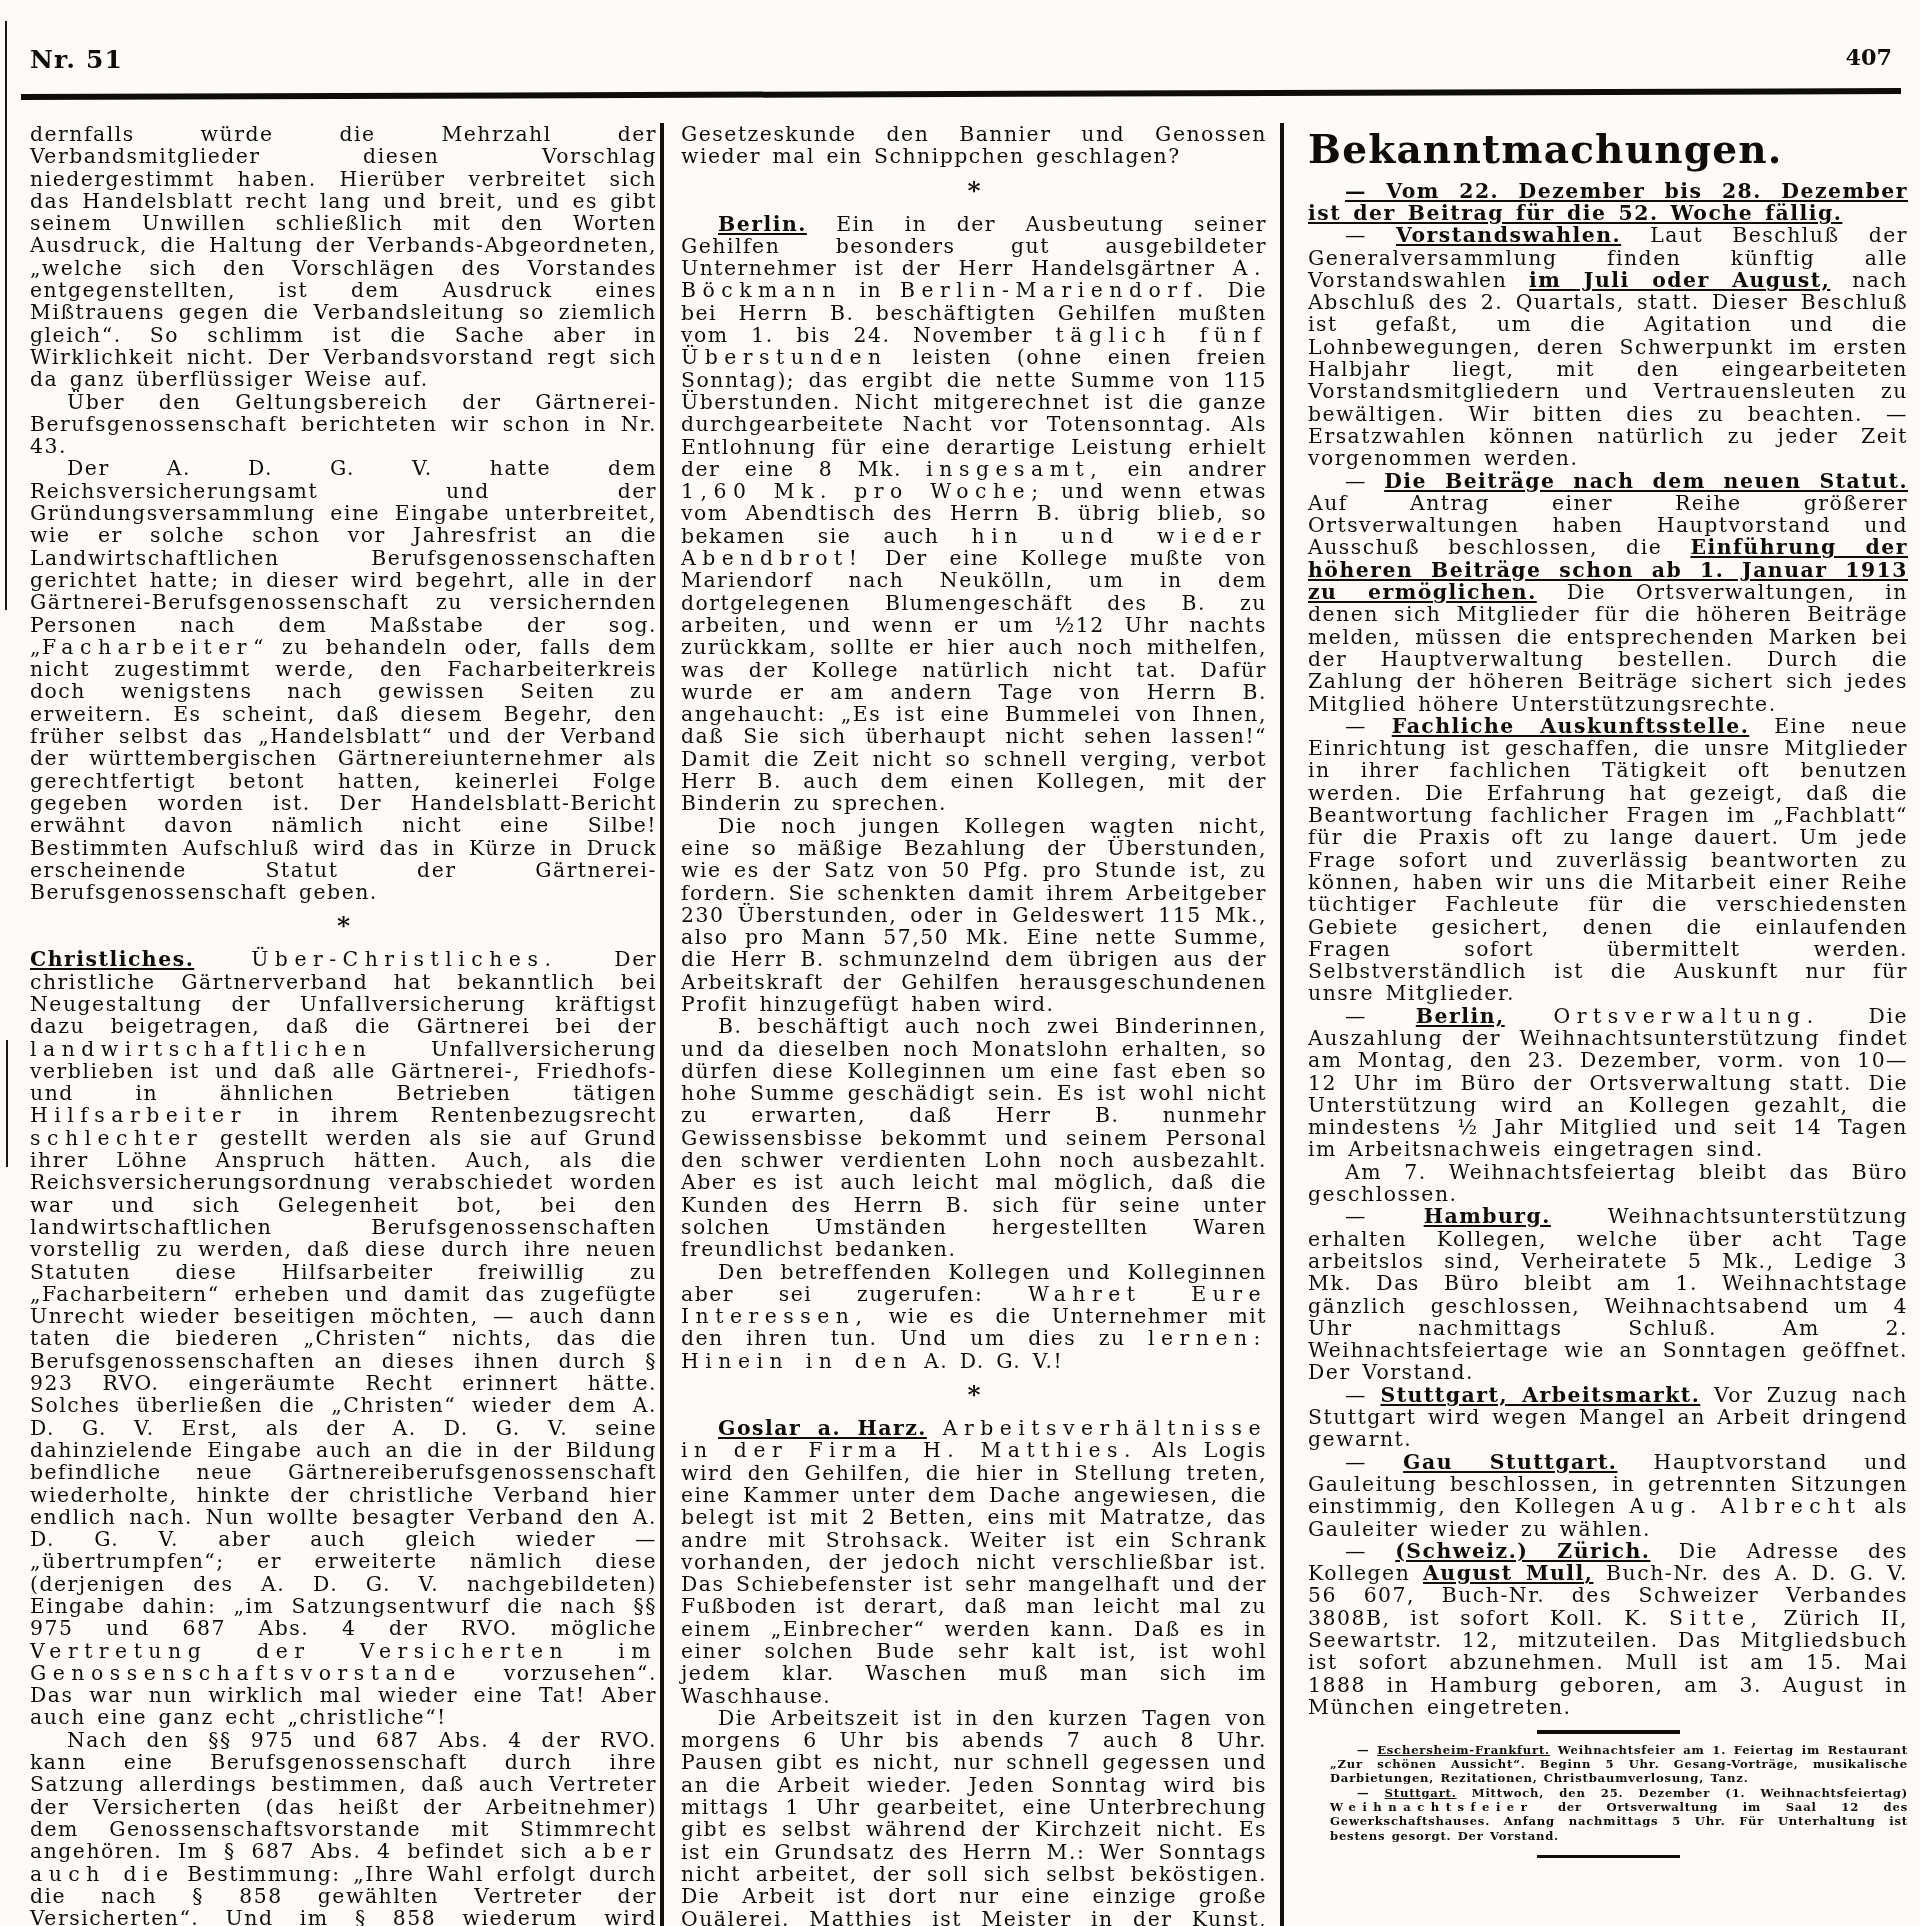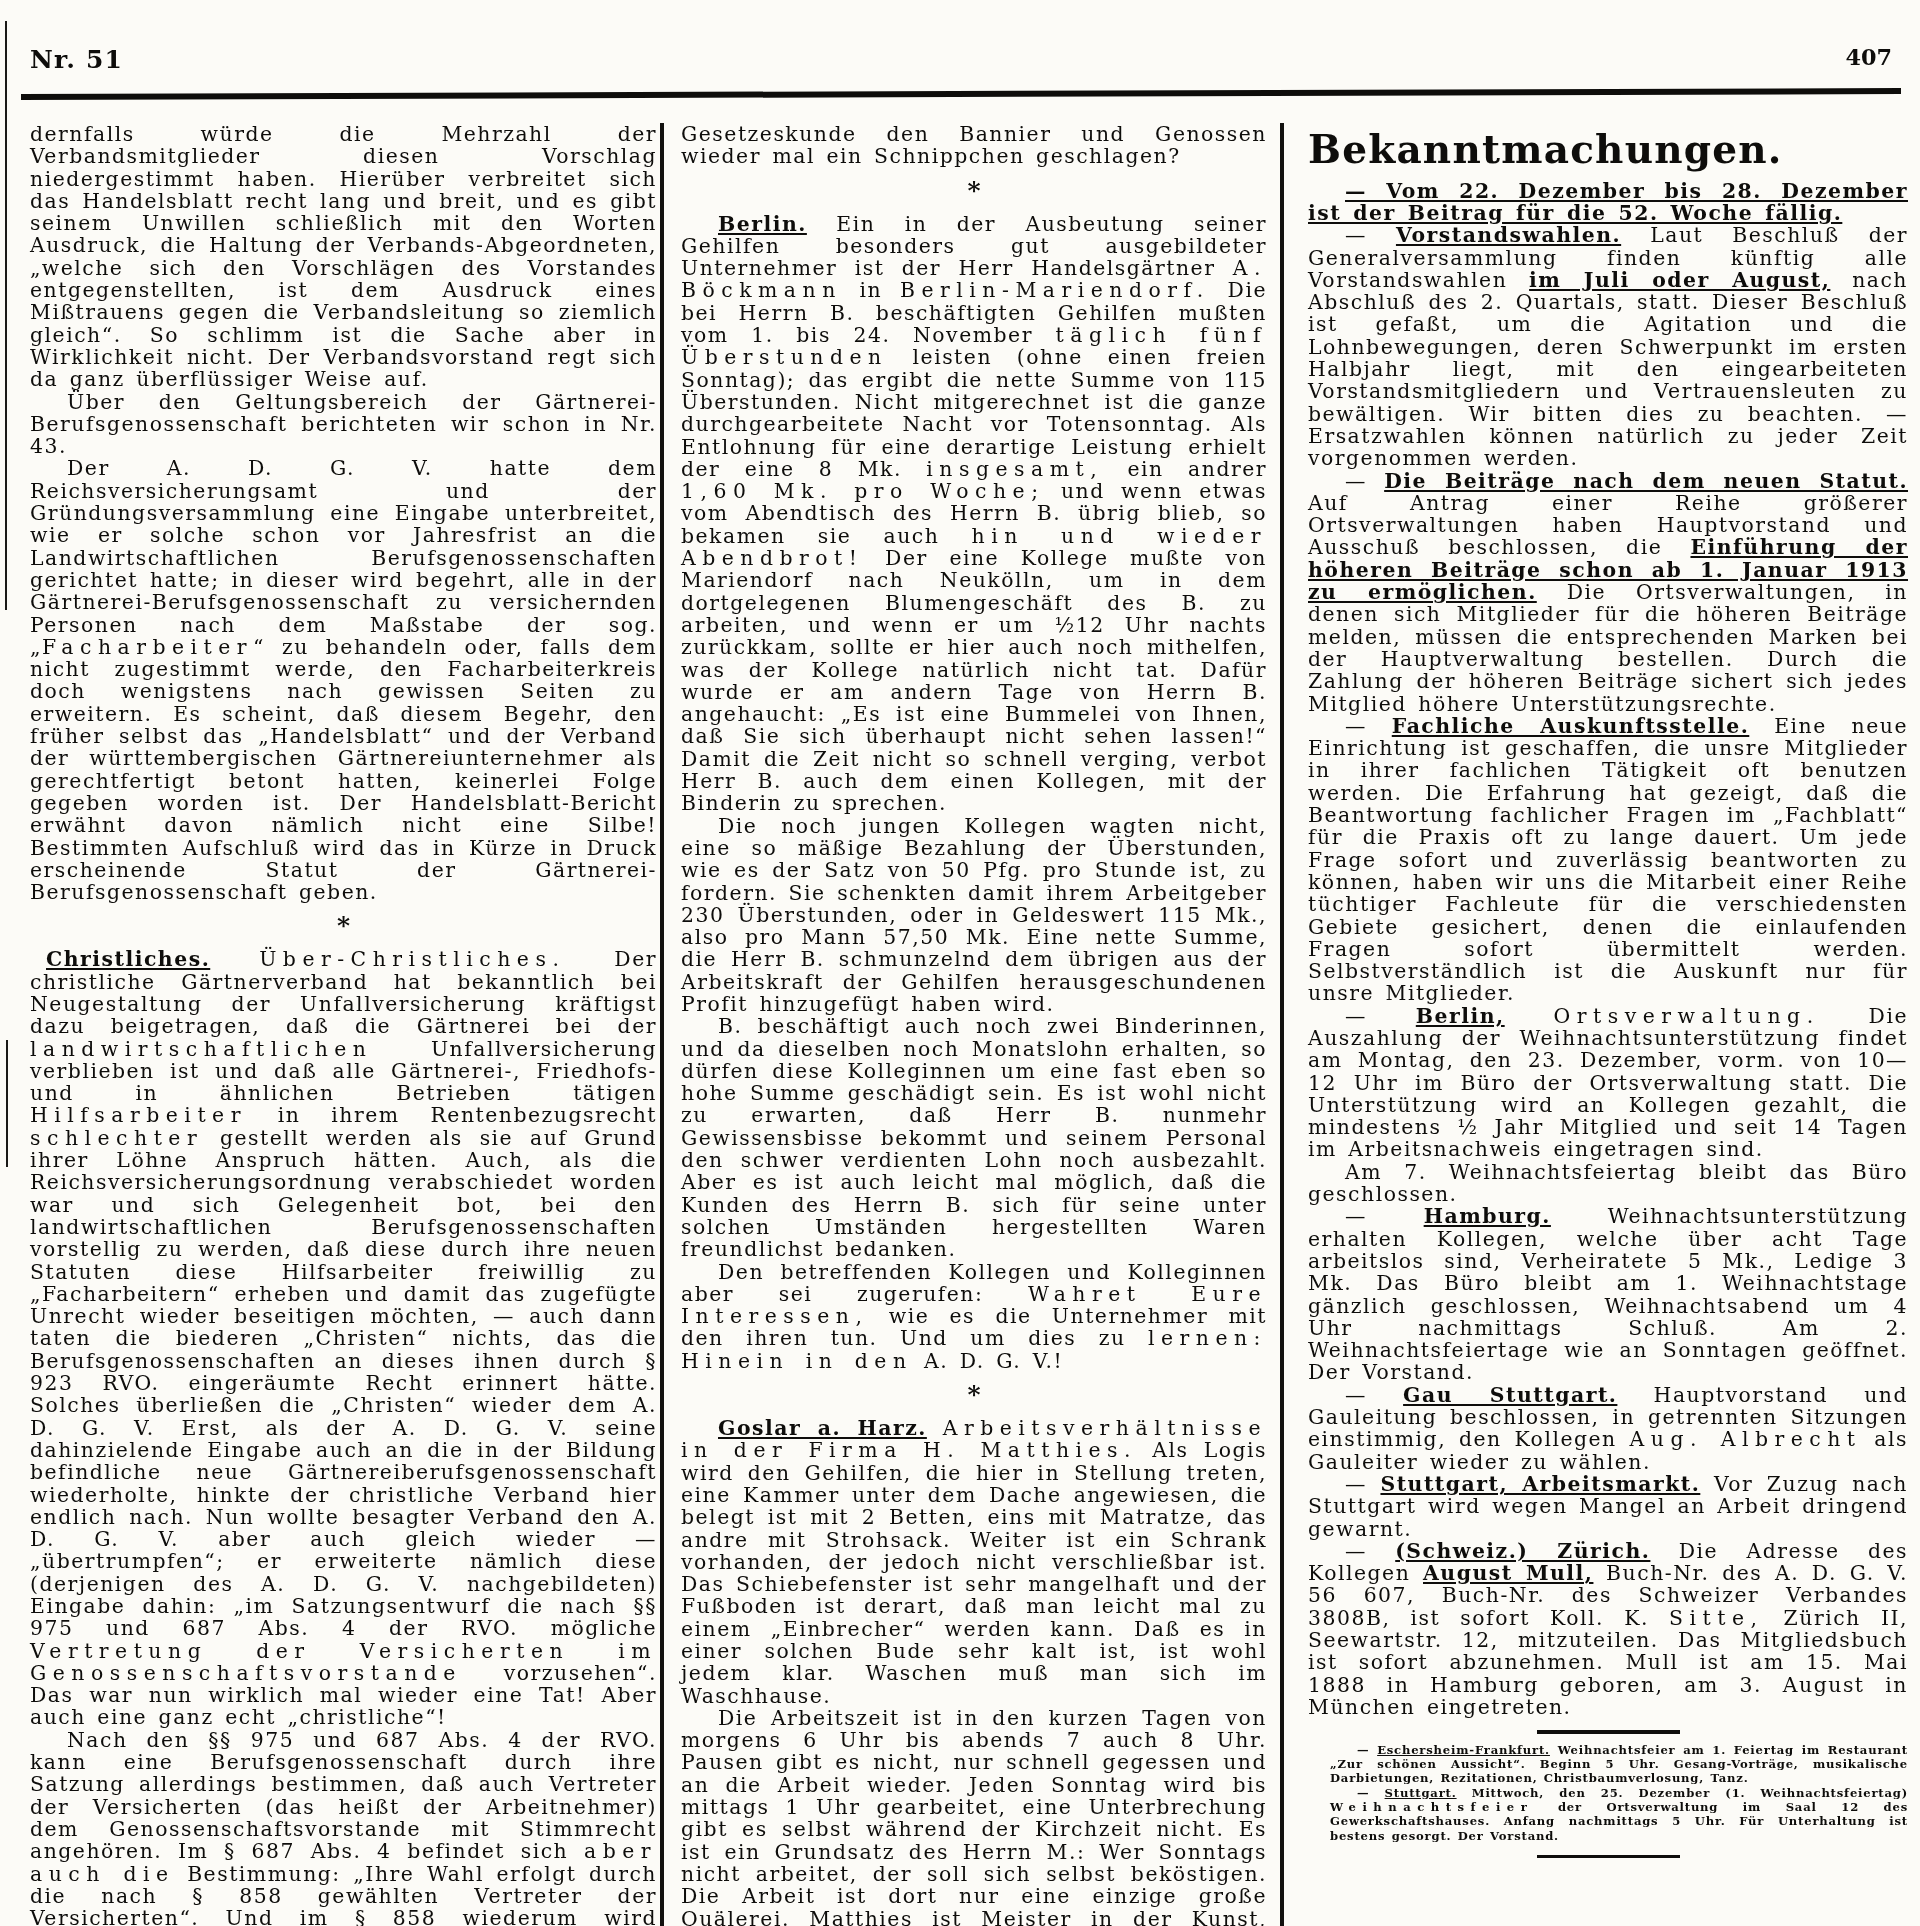--- a/index.html
+++ b/index.html
@@ -15,21 +15,21 @@
   .colrule.r2{left:1280px;top:123px;height:2465px;}
   .col{position:absolute;top:123px;}
   .col.c0{left:30px;width:627px;}
   .col.c1{left:681px;width:586px;}
   .col.c2{left:1308px;top:116px;width:600px;}
   p.para{margin:0;text-align:justify;font-size:20.4px;line-height:22.3px;letter-spacing:1.5px;word-spacing:3.5px;}
   p.para.indent{text-indent:37px;}
   p.para.small{font-size:11.6px;line-height:14.3px;letter-spacing:0.8px;word-spacing:1.5px;font-weight:bold;text-indent:27px;margin-left:22px;}
   .seg-b{font-weight:bold;text-decoration:underline;}
   .seg-g{letter-spacing:6.5px;}
-  .seg-u{margin-left:16px;}
+  .seg-u{}
   .sec-heading{font-weight:bold;font-size:39px;line-height:1.08;margin:11.6px 0 10px;letter-spacing:1.2px;}
   .separator{text-align:center;font-size:25px;font-weight:bold;line-height:1;margin:10px 0;}
   .rule-small{width:143px;height:3.9px;background:#0e0d0b;margin:11.6px auto 9.2px;}
 </style>
 </head>
 <body>
 
 <div class="page">
 
   <div class="masthead-issue">Nr. 51</div>
@@ -63,22 +63,22 @@
     </div>
   <div class="col c2">
       <div class="sec-heading">Bekanntmachungen.</div>
       <p class="para indent"><span class="seg-b">— Vom 22. Dezember bis 28. Dezember ist der Beitrag für die 52. Woche fällig.</span></p>
       <p class="para indent"><span>— </span><span class="seg-b">Vorstandswahlen.</span><span> Laut Beschluß der Generalversammlung finden künftig alle Vorstandswahlen </span><span class="seg-b">im Juli oder August,</span><span> nach Abschluß des 2. Quartals, statt.  Dieser Beschluß ist gefaßt, um die Agitation und die Lohnbewegungen, deren Schwerpunkt im ersten Halbjahr liegt, mit den eingearbeiteten Vorstandsmitgliedern und Vertrauensleuten zu bewältigen.  Wir bitten dies zu beachten. — Ersatzwahlen können natürlich zu jeder Zeit vorgenommen werden.</span></p>
       <p class="para indent"><span>— </span><span class="seg-b">Die Beiträge nach dem neuen Statut.</span><span> Auf Antrag einer Reihe größerer Ortsverwaltungen haben Hauptvorstand und Ausschuß beschlossen, die </span><span class="seg-b">Einführung der höheren Beiträge schon ab 1. Januar 1913 zu ermöglichen.</span><span> Die Ortsverwaltungen, in denen sich Mitglieder für die höheren Beiträge melden, müssen die entsprechenden Marken bei der Hauptverwaltung bestellen.  Durch die Zahlung der höheren Beiträge sichert sich jedes Mitglied höhere Unterstützungsrechte.</span></p>
       <p class="para indent"><span>— </span><span class="seg-b">Fachliche Auskunftsstelle.</span><span> Eine neue Einrichtung ist geschaffen, die unsre Mitglieder in ihrer fachlichen Tätigkeit oft benutzen werden. Die Erfahrung hat gezeigt, daß die Beantwortung fachlicher Fragen im „Fachblatt“ für die Praxis oft zu lange dauert.  Um jede Frage sofort und zuverlässig beantworten zu können, haben wir uns die Mitarbeit einer Reihe tüchtiger Fachleute für die verschiedensten Gebiete gesichert, denen die einlaufenden Fragen sofort übermittelt werden. Selbstverständlich ist die Auskunft nur für unsre Mitglieder.</span></p>
       <p class="para indent"><span>— </span><span class="seg-b">Berlin,</span><span> </span><span class="seg-g">Ortsverwaltung.</span><span> Die Auszahlung der Weihnachtsunterstützung findet am Montag, den 23. Dezember, vorm. von 10—12 Uhr im Büro der Ortsverwaltung statt.  Die Unterstützung wird an Kollegen gezahlt, die mindestens ½ Jahr Mitglied und seit 14 Tagen im Arbeitsnachweis eingetragen sind.</span></p>
       <p class="para indent"><span>Am 7. Weihnachtsfeiertag bleibt das Büro geschlossen.</span></p>
       <p class="para indent"><span>— </span><span class="seg-b">Hamburg.</span><span> Weihnachtsunterstützung erhalten Kollegen, welche über acht Tage arbeitslos sind, Verheiratete 5 Mk., Ledige 3 Mk.  Das Büro bleibt am 1. Weihnachtstage gänzlich geschlossen, Weihnachtsabend um 4 Uhr nachmittags Schluß. Am 2. Weihnachtsfeiertage wie an Sonntagen geöffnet.   Der Vorstand.</span></p>
+      <p class="para indent"><span>— </span><span class="seg-b">Stuttgart, Arbeitsmarkt.</span><span> Vor Zuzug nach Stuttgart wird wegen Mangel an Arbeit dringend gewarnt.</span></p>
       <p class="para indent"><span>— </span><span class="seg-b">Gau Stuttgart.</span><span> Hauptvorstand und Gauleitung beschlossen, in getrennten Sitzungen einstimmig, den Kollegen </span><span class="seg-g">Aug. Albrecht</span><span> als Gauleiter wieder zu wählen.</span></p>
-      <p class="para indent"><span>— </span><span class="seg-b">Stuttgart, Arbeitsmarkt.</span><span> Vor Zuzug nach Stuttgart wird wegen Mangel an Arbeit dringend gewarnt.</span></p>
       <p class="para indent"><span>— </span><span class="seg-b">(Schweiz.) Zürich.</span><span> Die Adresse des Kollegen </span><span class="seg-b">August Mull,</span><span> Buch-Nr. des A. D. G. V. 56 607, Buch-Nr. des Schweizer Verbandes 3808B, ist sofort Koll. K. </span><span class="seg-g">Sitte,</span><span> Zürich II, Seewartstr. 12, mitzuteilen.  Das Mitgliedsbuch ist sofort abzunehmen. Mull ist am 15. Mai 1888 in Hamburg geboren, am 3. August in München eingetreten.</span></p>
       <div class="rule-small"></div>
       <p class="para indent small"><span>— </span><span class="seg-b">Eschersheim-Frankfurt.</span><span> Weihnachtsfeier am 1. Feiertag im Restaurant „Zur schönen Aussicht“.  Beginn 5 Uhr. Gesang-Vorträge, musikalische Darbietungen, Rezitationen, Christbaumverlosung, Tanz.</span></p>
       <p class="para indent small"><span>— </span><span class="seg-b">Stuttgart.</span><span> Mittwoch, den 25. Dezember (1. Weihnachtsfeiertag) </span><span class="seg-g">Weihnachtsfeier</span><span> der Ortsverwaltung im Saal 12 des Gewerkschaftshauses.  Anfang nachmittags 5 Uhr.  Für Unterhaltung ist bestens gesorgt.   Der Vorstand.</span></p>
       <div class="rule-small"></div>
     </div>
 
 </div>
 
 

